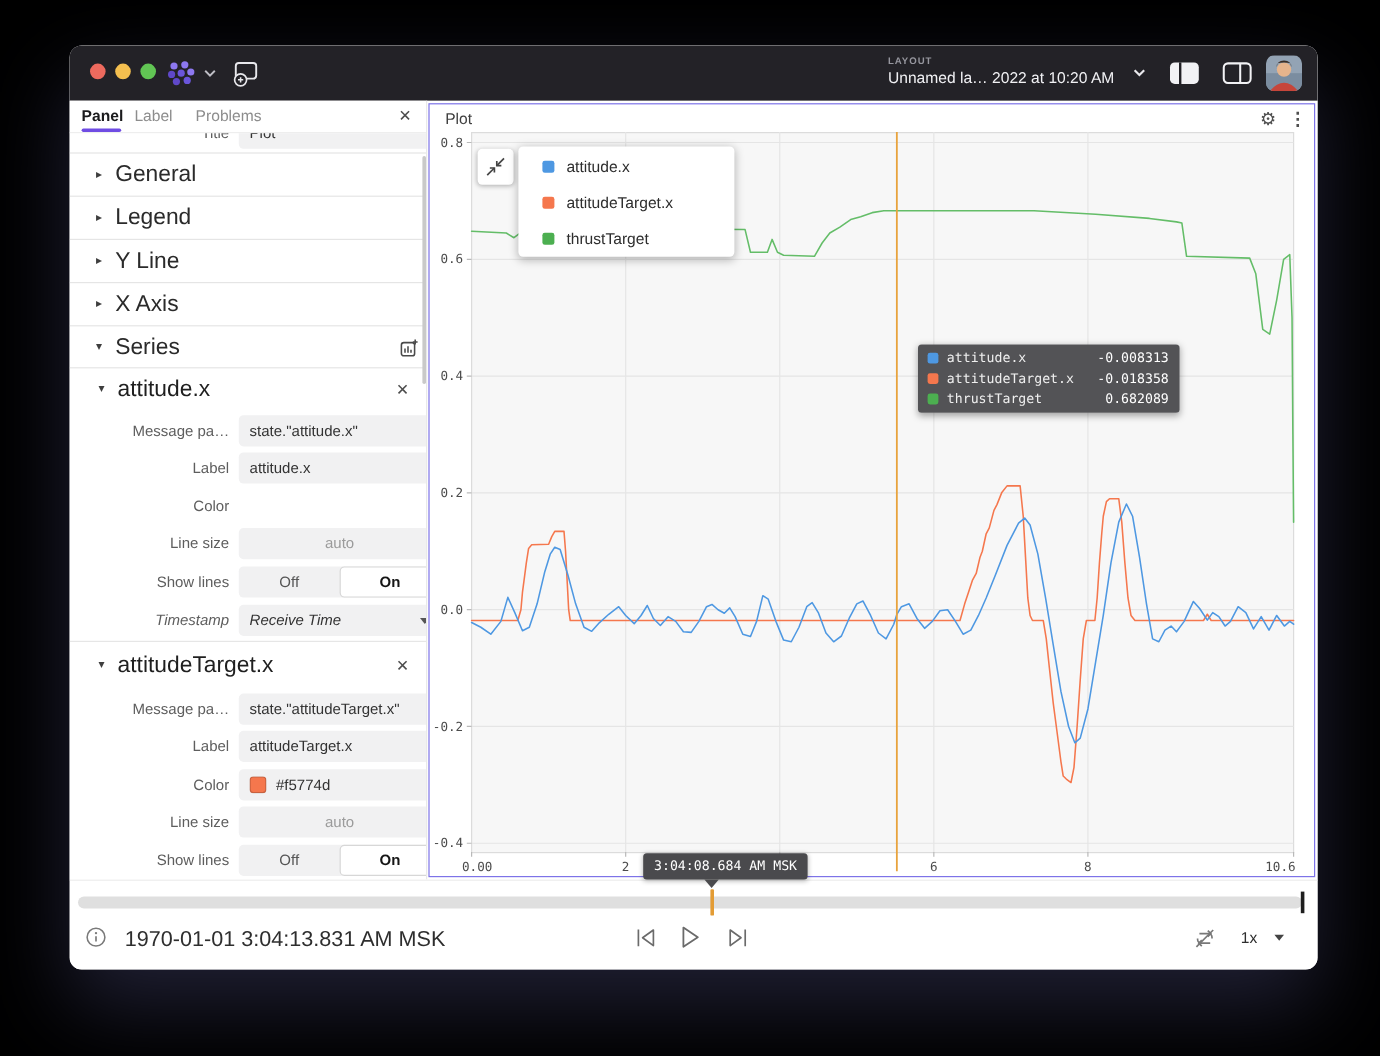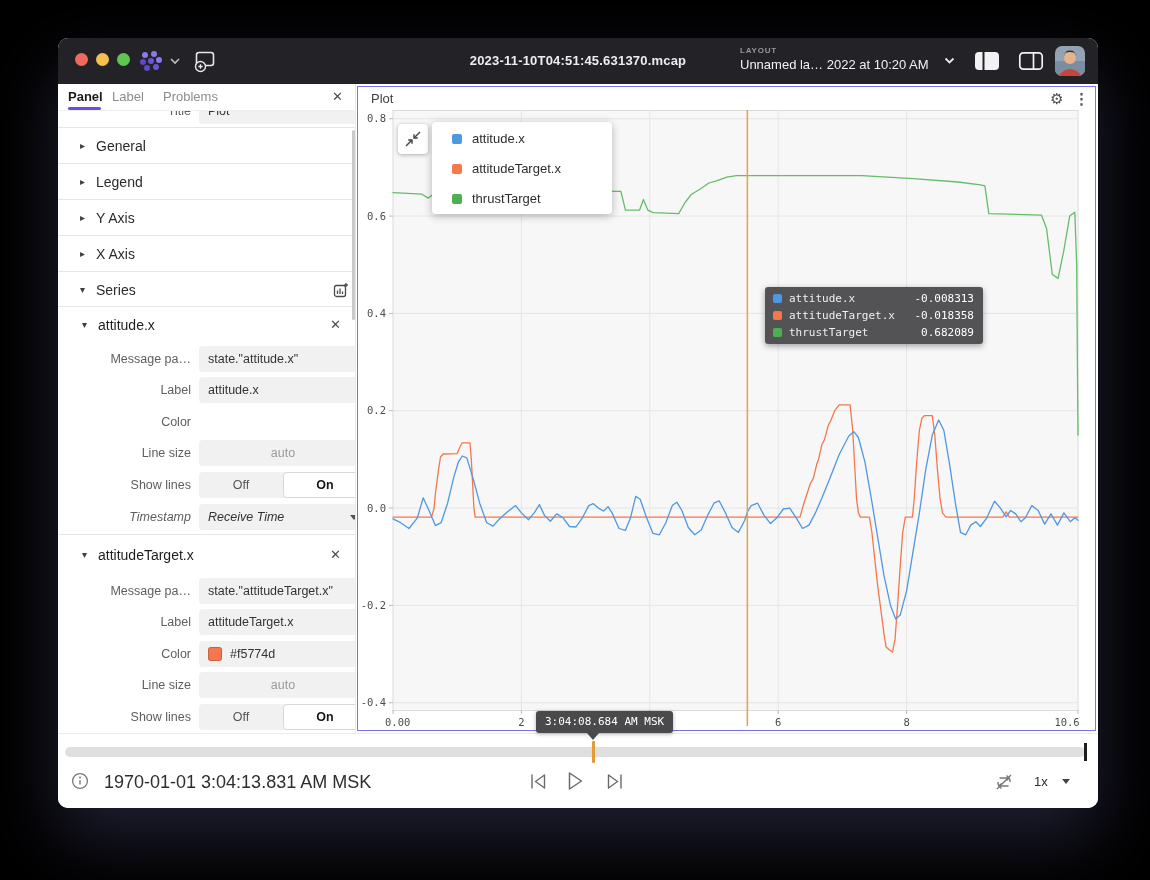--- a/index.html
+++ b/index.html
@@ -32,21 +32,21 @@
   .swatch{display:inline-block;width:14px;height:14px;border-radius:3px;border:1px solid rgba(0,0,0,.18);
           vertical-align:-3px;margin-right:8px;}
   .seg{position:absolute;left:125px;width:168px;height:26px;background:#f1f1f2;border-radius:4px;}
   .seg-off{position:absolute;left:0;width:84px;text-align:center;line-height:26px;font-size:12.5px;color:#555;}
   .seg-on{position:absolute;left:84px;width:84px;height:26px;background:#fff;border:1px solid #d7d7d7;border-radius:4px;
           text-align:center;line-height:24px;font-size:12.5px;font-weight:700;color:#161616;}
   .caret-dn{position:absolute;right:9px;top:11px;width:0;height:0;border-left:4px solid transparent;
             border-right:4px solid transparent;border-top:5px solid #555;}
   .shead{position:absolute;left:0;width:100%;height:36px;border-top:1px solid #e5e5e5;}
   .shead .tri{position:absolute;left:22px;top:0;line-height:36px;font-size:10px;color:#3e3e3e;}
-  .shead .stxt{position:absolute;left:38px;top:0;line-height:36px;font-size:14px;color:#2b2b2b;font-weight:500;}
+  .shead .stxt{position:absolute;left:38px;top:0;line-height:36px;font-size:19px;color:#2b2b2b;font-weight:500;}
   .serhead .tri{left:24px;}
   .serhead .stxt{left:40px;font-weight:400;color:#1f1f1f;}
   .divline{position:absolute;left:0;width:100%;height:1px;background:#e6e6e6;}
   .thumb{position:absolute;left:294px;width:3px;border-radius:2px;background:#c9c9c9;}
   
   .panel{position:absolute;left:299px;top:2px;width:739px;height:645px;border:1px solid #7d73e8;background:#fff;}
   .ptitle{position:absolute;left:13px;top:4px;font-size:13px;color:#3f3f3f;}
   .picon{position:absolute;top:3px;font-size:15px;color:#4f4f4f;}
   text.tick{font-family:"DejaVu Sans Mono",monospace;font-size:10.5px;fill:#4c4c4c;}
   .collapse-btn{position:absolute;left:40px;top:37px;width:30px;height:30px;background:#fff;border-radius:4px;
@@ -99,21 +99,20 @@
       </svg>
       <svg style="position:absolute;left:112px;top:20px;" width="10" height="7" viewBox="0 0 10 7">
         <polyline points="1,1 5,5 9,1" fill="none" stroke="#bdbdc4" stroke-width="1.6"></polyline>
       </svg>
       <svg style="position:absolute;left:134px;top:11px;" width="25" height="24" viewBox="0 0 25 24">
         <rect x="4.5" y="3.5" width="17" height="13" rx="2.5" fill="none" stroke="#e8e8ec" stroke-width="1.6"></rect>
         <circle cx="8.5" cy="17.5" r="5" fill="#232227" stroke="#e8e8ec" stroke-width="1.4"></circle>
         <line x1="8.5" y1="15.3" x2="8.5" y2="19.7" stroke="#e8e8ec" stroke-width="1.3"></line>
         <line x1="6.3" y1="17.5" x2="10.7" y2="17.5" stroke="#e8e8ec" stroke-width="1.3"></line>
       </svg>
-      <div class="fname">2023-11-10T04:51:45.631370.mcap</div>
       <div class="layout-cap">LAYOUT</div>
       <div class="layout-name">Unnamed la… 2022 at 10:20 AM</div>
       <svg style="position:absolute;left:886px;top:19px;" width="11" height="8" viewBox="0 0 11 8">
         <polyline points="1.5,1.5 5.5,5.5 9.5,1.5" fill="none" stroke="#e8e8ec" stroke-width="1.8"></polyline>
       </svg>
       <svg style="position:absolute;left:916px;top:13px;" width="26" height="20" viewBox="0 0 26 20">
         <rect x="1" y="1" width="24" height="18" rx="4" fill="#f2f2f5"></rect>
         <rect x="8.5" y="1" width="2" height="18" fill="#232227"></rect>
       </svg>
       <svg style="position:absolute;left:960px;top:13px;" width="26" height="20" viewBox="0 0 26 20">
@@ -151,21 +150,21 @@
           <div class="shead" style="top:16px;">
             <span class="tri">▸</span>
             <span class="stxt">General</span>
           </div>
           <div class="shead" style="top:52px;">
             <span class="tri">▸</span>
             <span class="stxt">Legend</span>
           </div>
           <div class="shead" style="top:88px;">
             <span class="tri">▸</span>
-            <span class="stxt">Y Axis</span>
+            <span class="stxt">Y Line</span>
           </div>
           <div class="shead" style="top:124px;">
             <span class="tri">▸</span>
             <span class="stxt">X Axis</span>
           </div>
           <div class="shead" style="top:160px;border-bottom:1px solid #e5e5e5;">
             <span class="tri">▾</span>
             <span class="stxt">Series</span>
             <svg style="position:absolute;left:275px;top:10px;" width="16" height="16" viewBox="0 0 16 16">
               <rect x="1.5" y="3.5" width="11" height="11" rx="2" fill="none" stroke="#4a4a4a" stroke-width="1.3"></rect>

